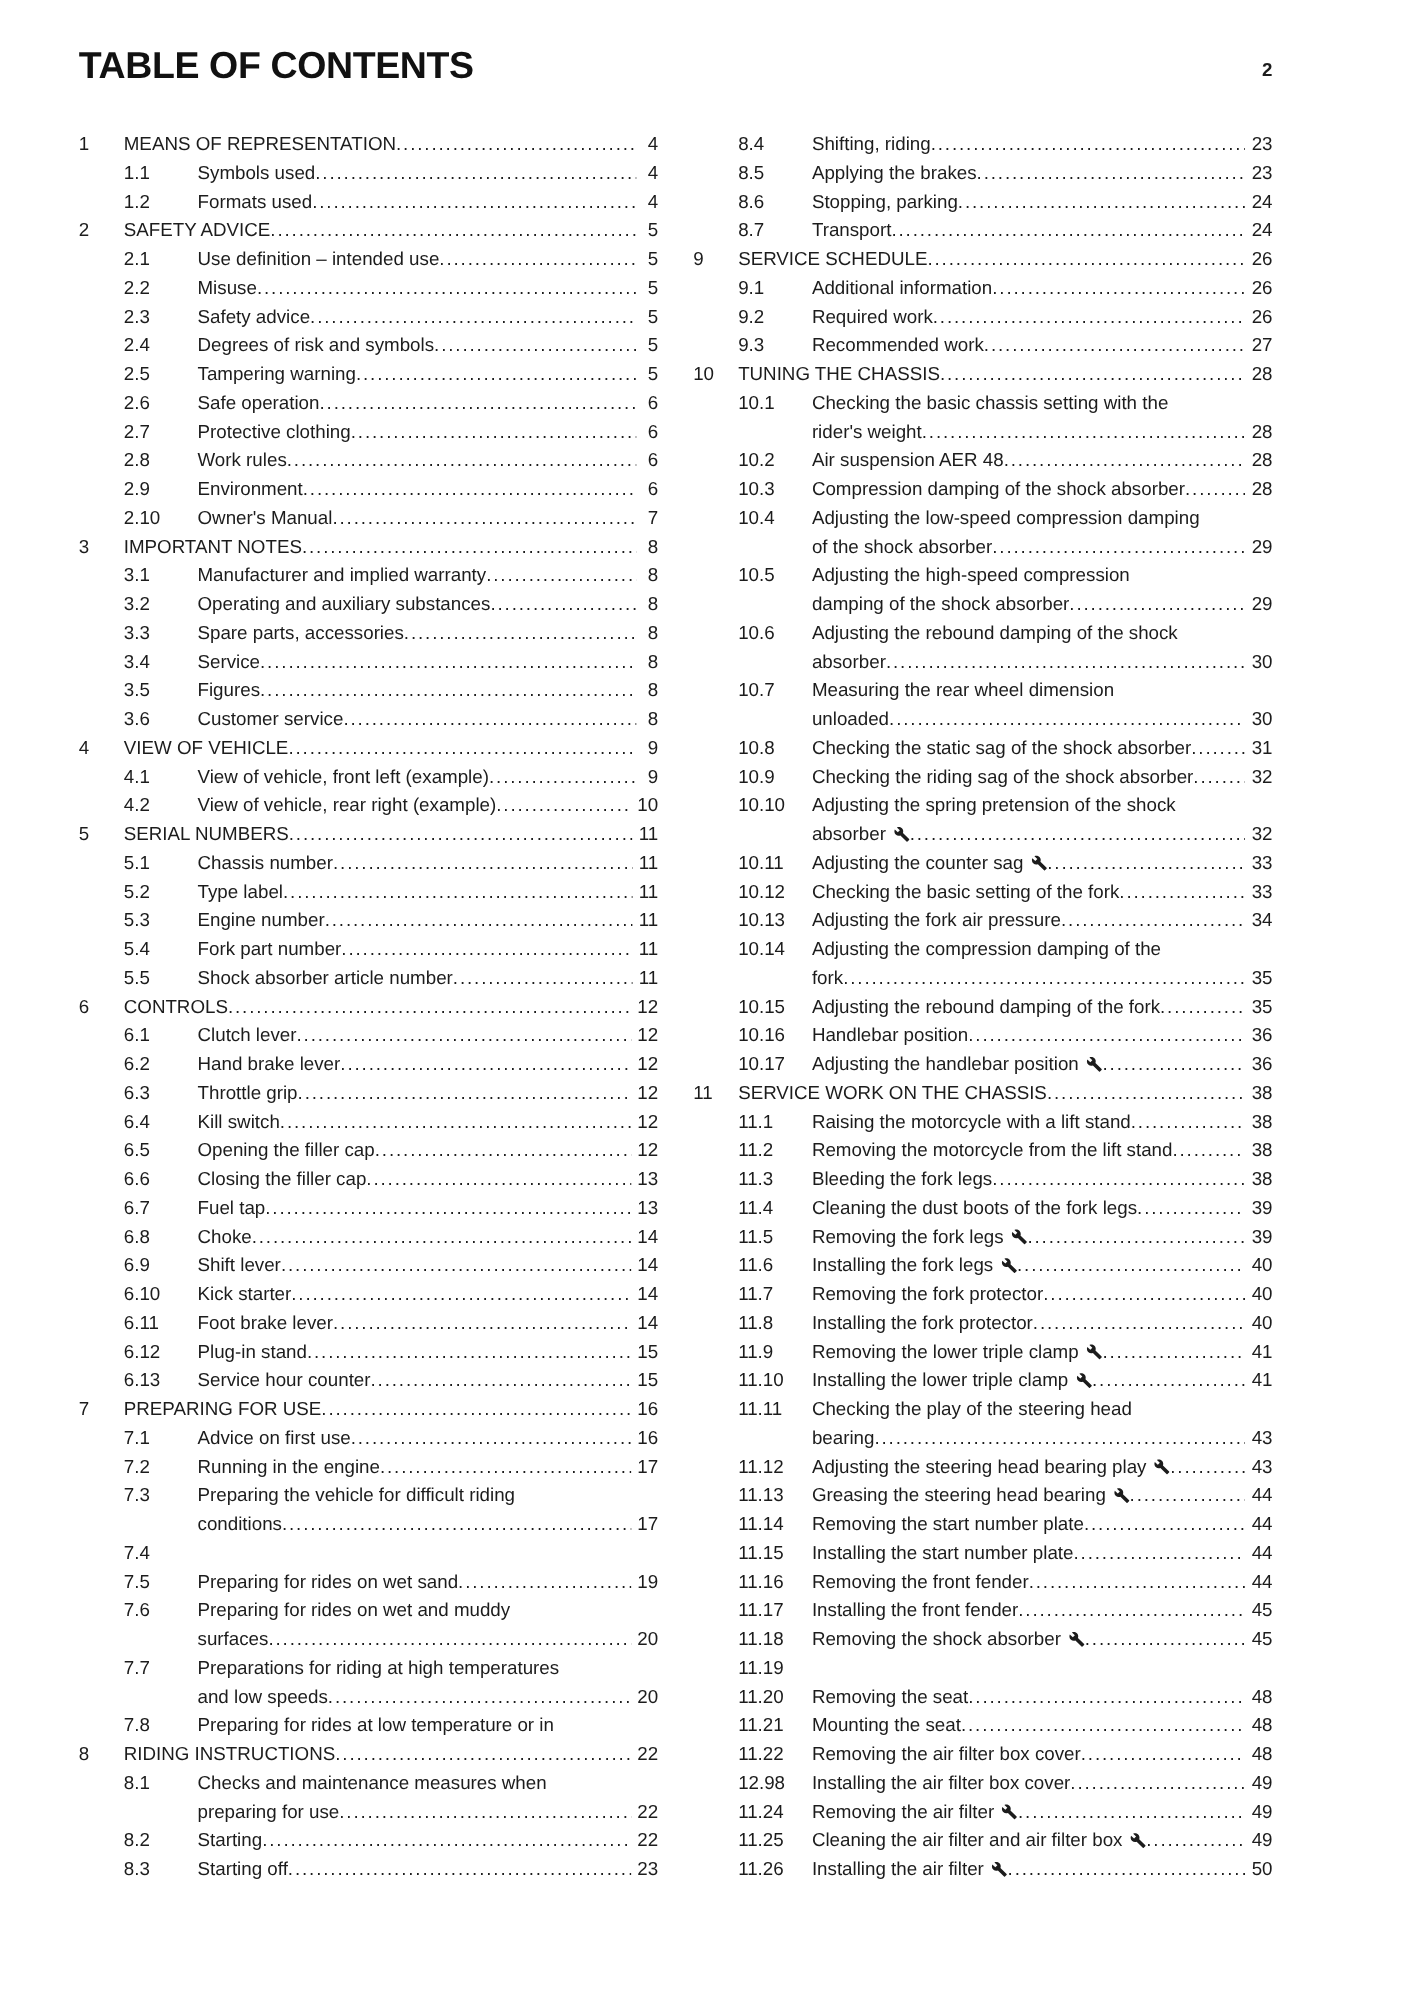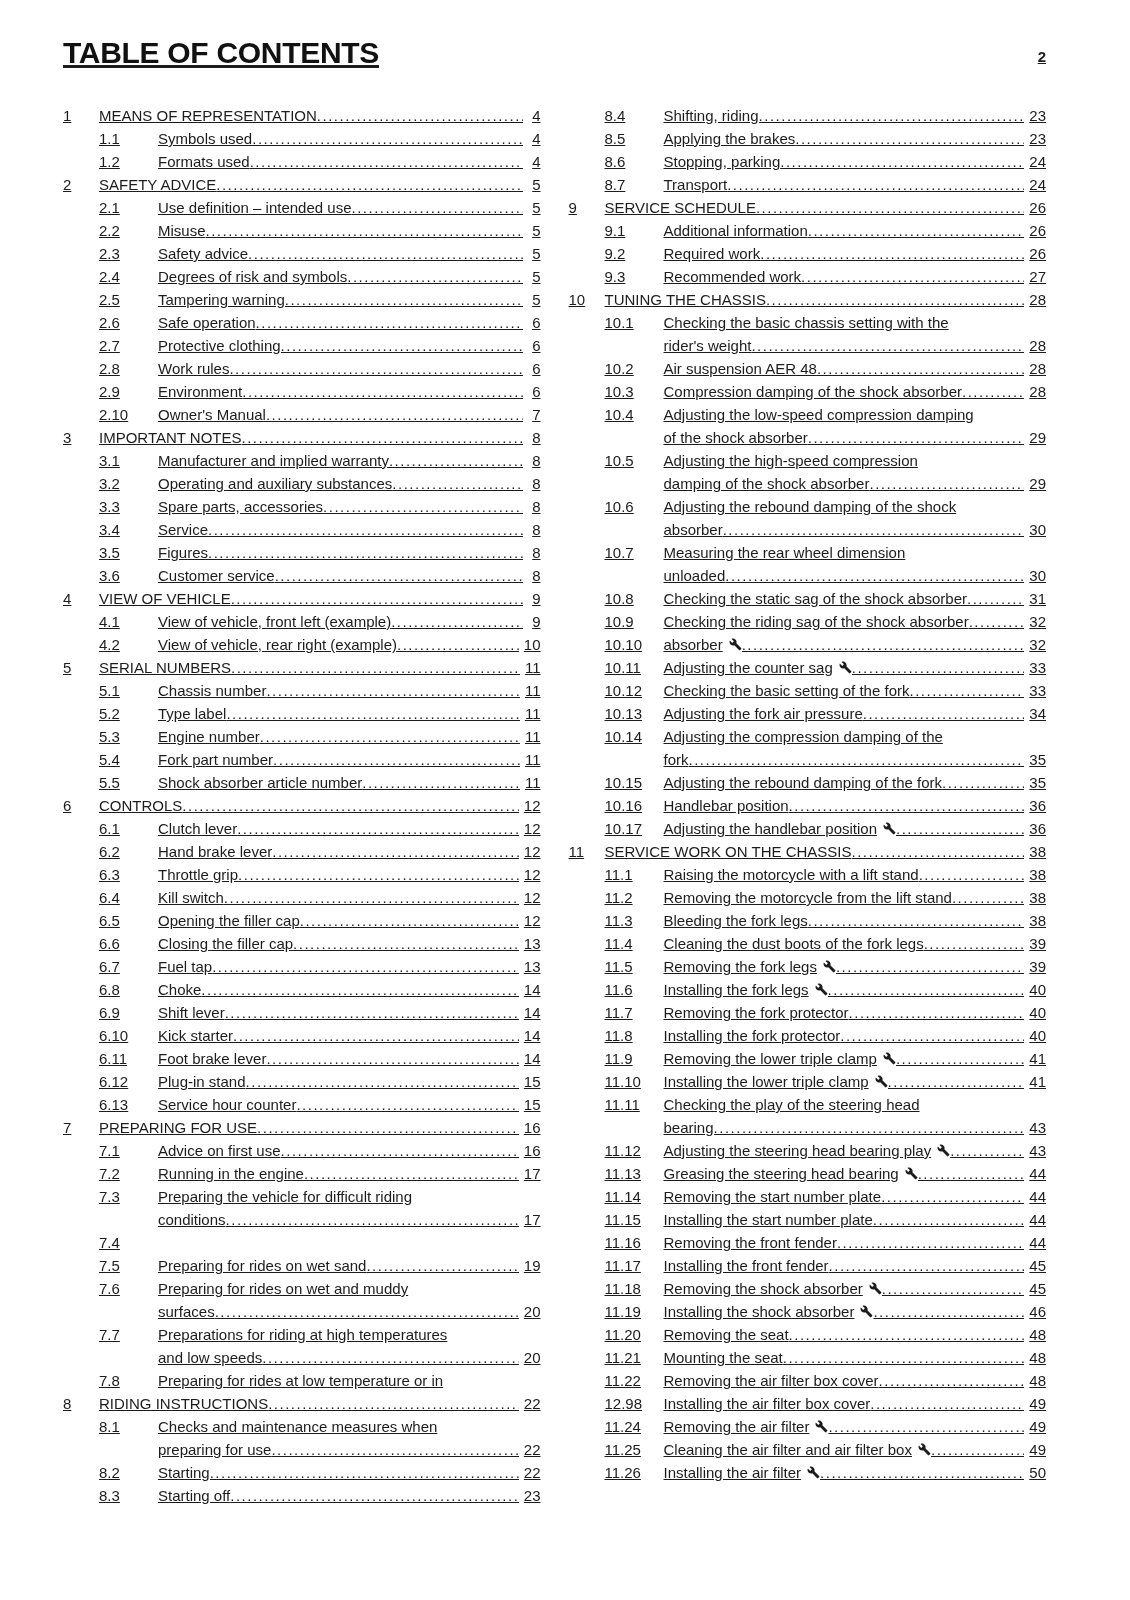--- a/index.html
+++ b/index.html
@@ -4,21 +4,21 @@
 <style>
   * { margin: 0; padding: 0; box-sizing: border-box; }
   html, body { background: #ffffff; }
   body {
     width: 1130px;
     min-height: 1600px;
     font-family: "Liberation Sans", sans-serif;
     color: #1c1c1c;
     -webkit-font-smoothing: antialiased;
   }
-  .page { padding: 36px 84px 40px 63px; text-decoration: underline; }
+  .page { padding: 36px 112px 40px 63px; }
   .page-header {
     display: flex;
     justify-content: space-between;
     align-items: flex-start;
     margin-bottom: 34px;
   }
   .page-title {
     font-size: 30px;
     font-weight: 700;
     letter-spacing: -0.3px;
@@ -828,20 +828,21 @@
             <span class="lastline">
               <span class="t">Checking the riding sag of the shock absorber</span>
               <span class="dots"></span>
               <span class="pg">32</span>
             </span>
           </span>
         </div>
         <div class="entry l1">
           <span class="num">10.10</span>
           <span class="body">
+            <span class="tline">Adjusting the spring pretension of the shock</span>
             <span class="lastline">
               <span class="t">absorber</span>
               <span class="wrench">
                 <svg viewBox="0 0 24 24" aria-hidden="true">
                   <path fill="currentColor" d="M22.7 19l-9.1-9.1c.9-2.3.4-5-1.5-6.9-2-2-5-2.4-7.4-1.3L9 6 6 9 1.6 4.7C.4 7.1.9 10.1 2.9 12.1c1.9 1.9 4.6 2.4 6.9 1.5l9.1 9.1c.4.4 1 .4 1.4 0l2.3-2.3c.5-.4.5-1.1.1-1.4z"></path>
                 </svg>
               </span>
               <span class="dots"></span>
               <span class="pg">32</span>
             </span>
@@ -1149,32 +1150,20 @@
                   <path fill="currentColor" d="M22.7 19l-9.1-9.1c.9-2.3.4-5-1.5-6.9-2-2-5-2.4-7.4-1.3L9 6 6 9 1.6 4.7C.4 7.1.9 10.1 2.9 12.1c1.9 1.9 4.6 2.4 6.9 1.5l9.1 9.1c.4.4 1 .4 1.4 0l2.3-2.3c.5-.4.5-1.1.1-1.4z"></path>
                 </svg>
               </span>
               <span class="dots"></span>
               <span class="pg">45</span>
             </span>
           </span>
         </div>
         <div class="entry l1">
           <span class="num">11.19</span>
-          <span class="body">
-            <span class="lastline">
-              <span class="t">Installing the shock absorber</span>
-              <span class="wrench">
-                <svg viewBox="0 0 24 24" aria-hidden="true">
-                  <path fill="currentColor" d="M22.7 19l-9.1-9.1c.9-2.3.4-5-1.5-6.9-2-2-5-2.4-7.4-1.3L9 6 6 9 1.6 4.7C.4 7.1.9 10.1 2.9 12.1c1.9 1.9 4.6 2.4 6.9 1.5l9.1 9.1c.4.4 1 .4 1.4 0l2.3-2.3c.5-.4.5-1.1.1-1.4z"></path>
-                </svg>
-              </span>
-              <span class="dots"></span>
-              <span class="pg">46</span>
-            </span>
-          </span>
         </div>
         <div class="entry l1">
           <span class="num">11.20</span>
           <span class="body">
             <span class="lastline">
               <span class="t">Removing the seat</span>
               <span class="dots"></span>
               <span class="pg">48</span>
             </span>
           </span>

